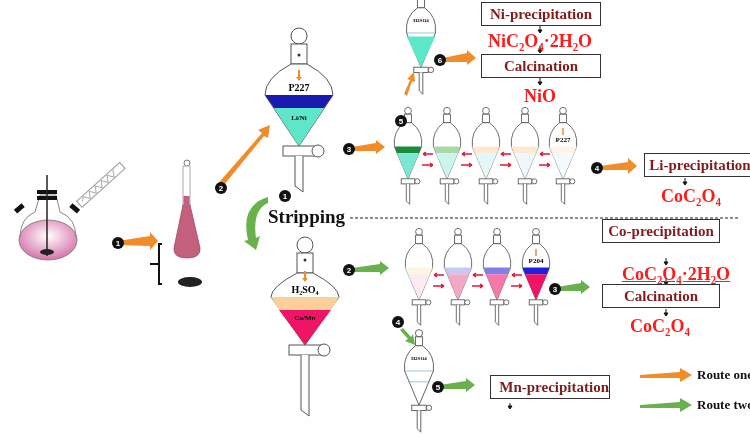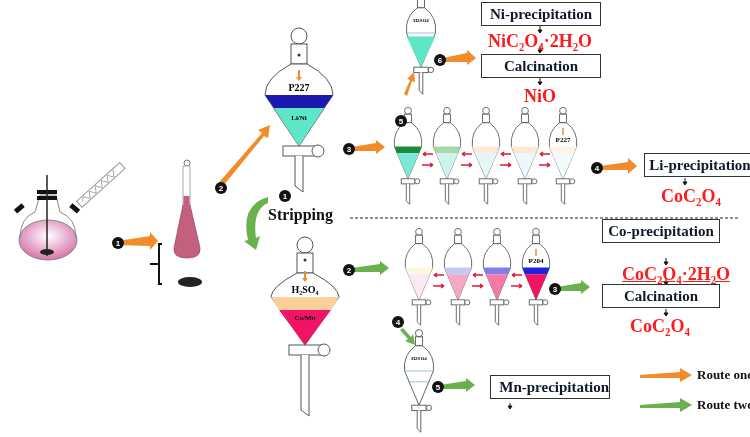--- a/index.html
+++ b/index.html
@@ -1,21 +1,21 @@
 <!DOCTYPE html>
 <html><head>
 <meta charset="utf-8">
 <style>
   html,body{margin:0;padding:0;background:#fff;}
   body{width:750px;height:437px;position:relative;overflow:hidden;font-family:"Liberation Serif",serif;}
   svg{position:absolute;left:0;top:0;}
-  .box{position:absolute;border:1.5px solid #333;background:#fff;font-weight:bold;font-size:15px;color:#0f172a;text-align:center;line-height:22px;height:22px;}
+  .box{position:absolute;border:1.5px solid #333;background:#fff;font-weight:bold;font-size:15px;color:#7f1d1d;text-align:center;line-height:22px;height:22px;}
   .chem{position:absolute;color:#ff1a1a;font-weight:bold;font-size:18px;text-align:center;white-space:nowrap;}
   .legend-text{position:absolute;font-weight:bold;font-size:13px;color:#111;white-space:nowrap;}
-  .strip{position:absolute;font-weight:bold;font-size:16px;color:#111;}
+  .strip{position:absolute;font-weight:bold;font-size:19px;color:#111;}
   .lbl{font-family:"Liberation Serif",serif;font-weight:bold;}
 </style>
 </head>
 <body>
 
 <svg width="750" height="437" viewBox="0 0 750 437">
   <defs>
     <radialGradient id="flaskLiquid" cx="50%" cy="40%" r="60%">
       <stop offset="0%" stop-color="#fff"></stop>
       <stop offset="100%" stop-color="#d672a8"></stop>

